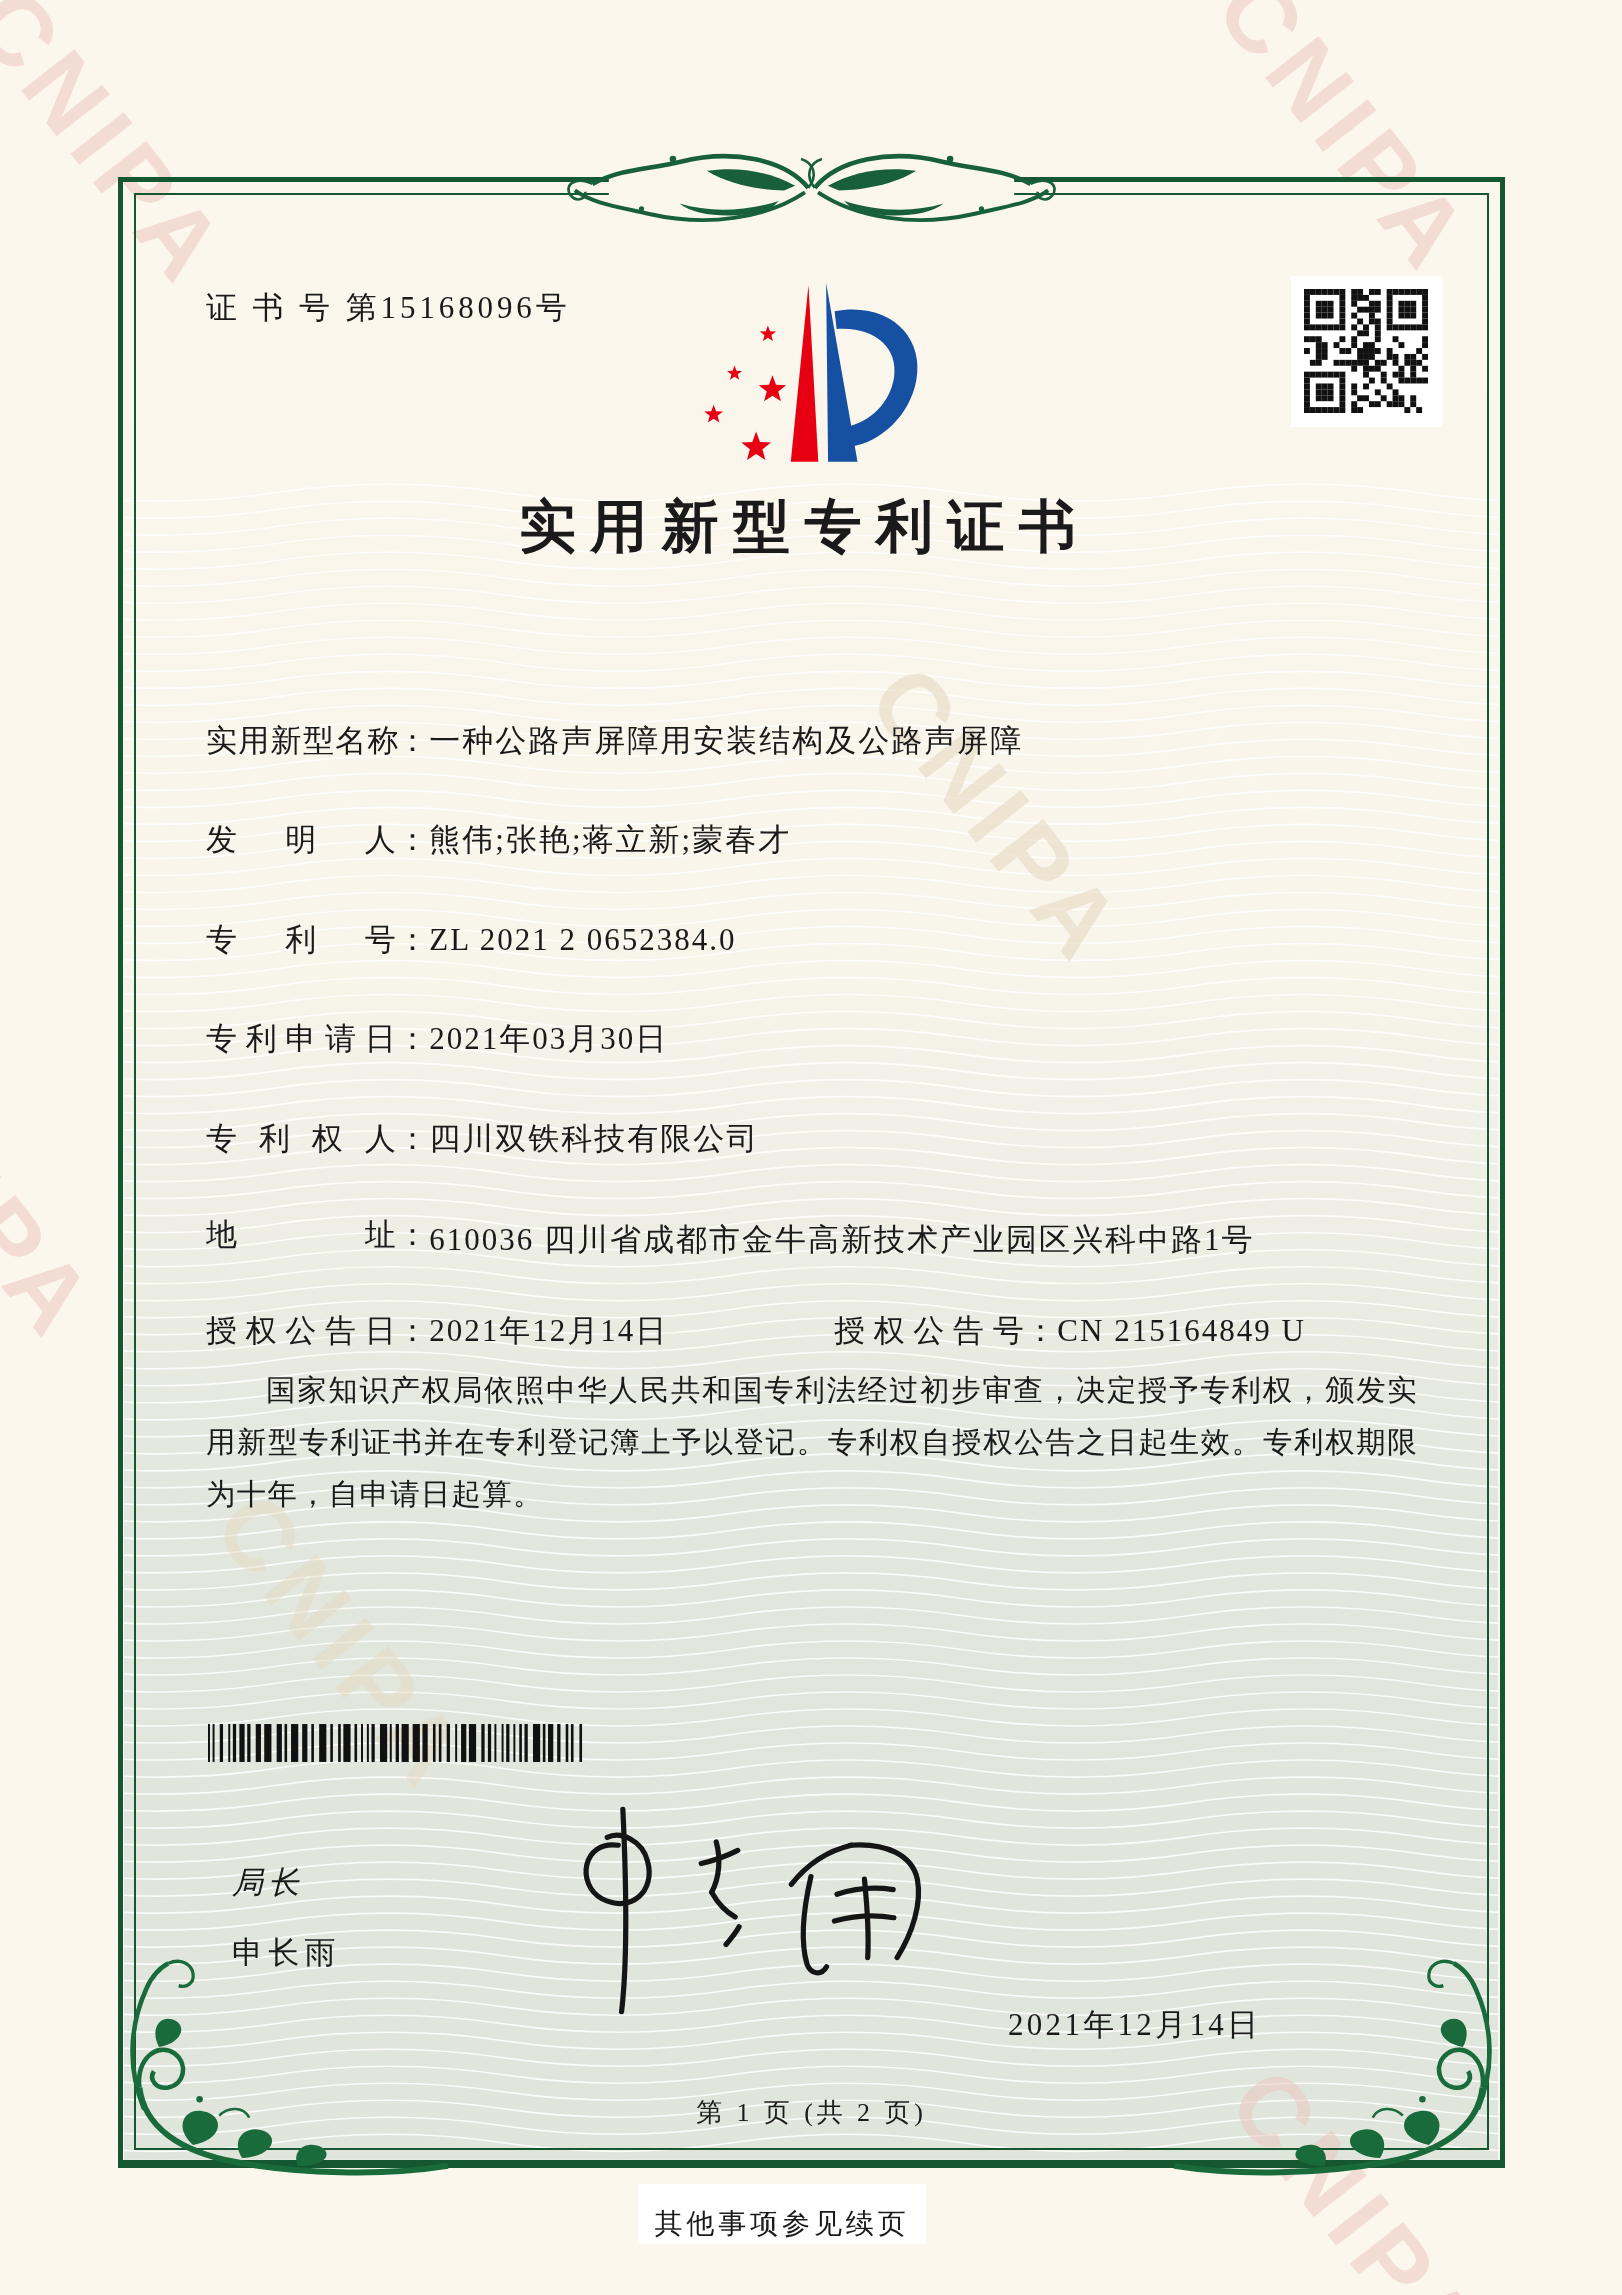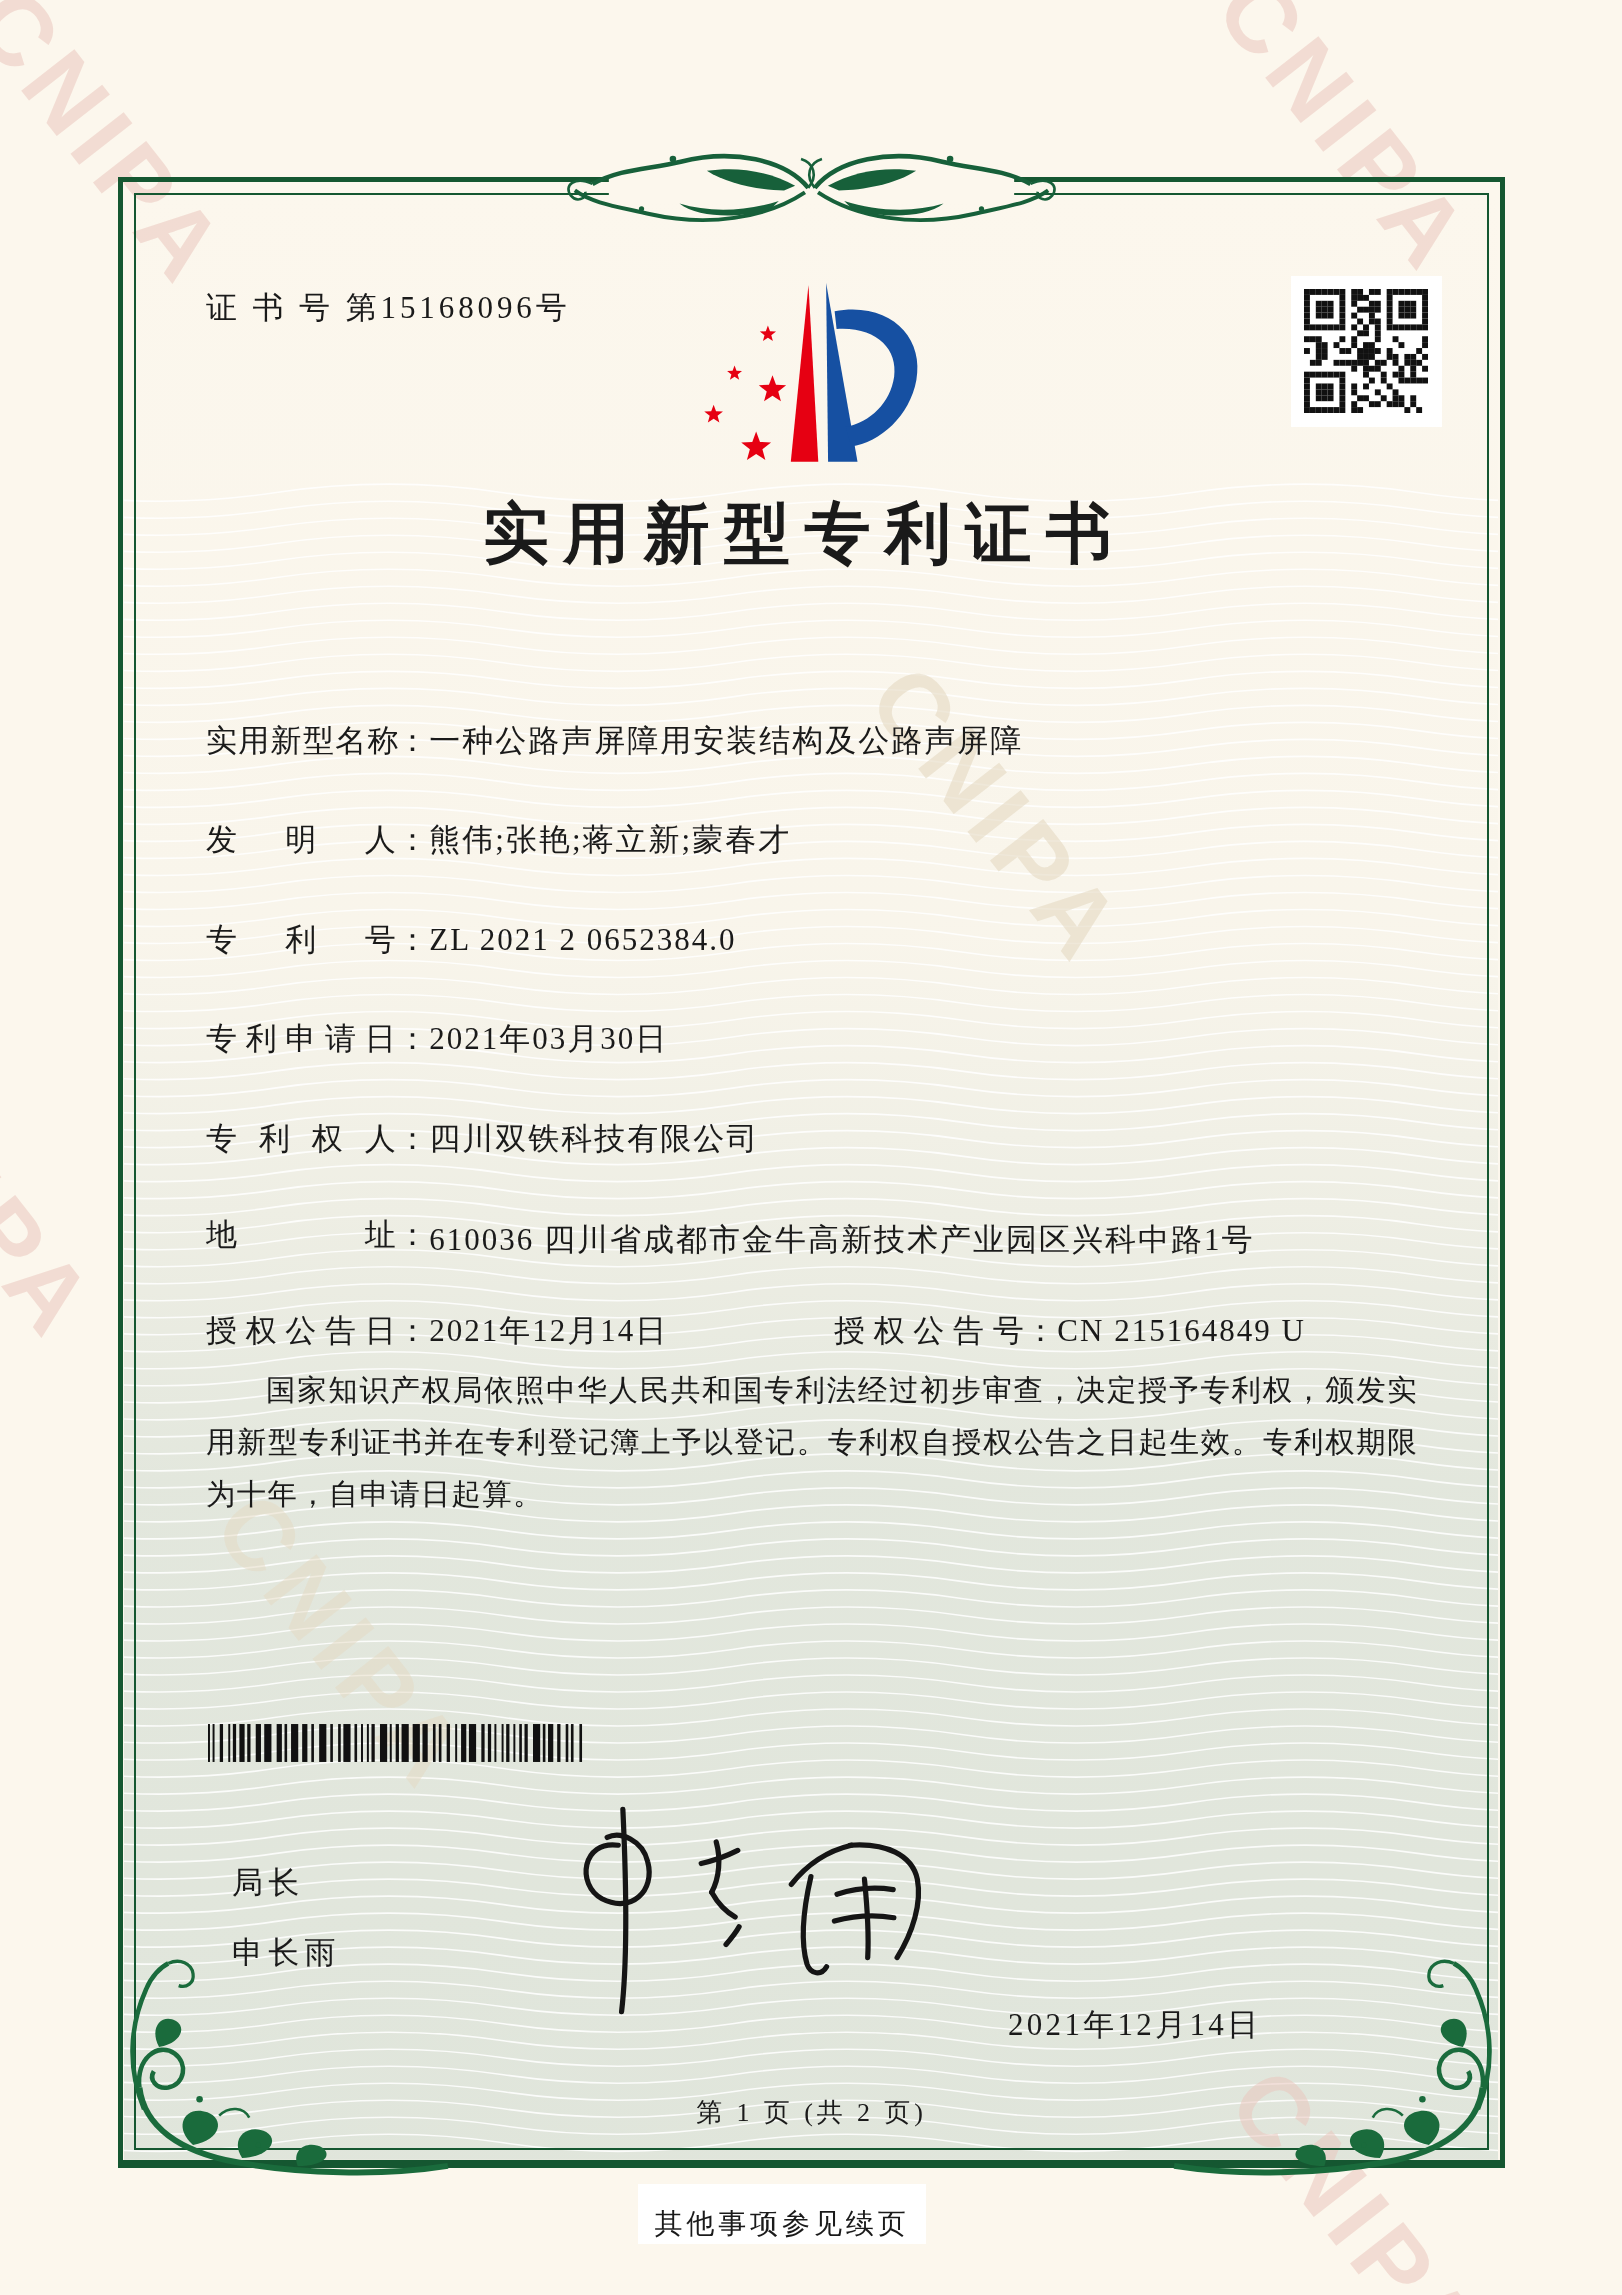--- a/index.html
+++ b/index.html
@@ -19,33 +19,33 @@
       z-index:2;white-space:nowrap;user-select:none;}
   .wm-pink{color:rgba(234,199,189,0.55);}
   .wm-beige{color:rgba(229,216,194,0.6);}
   
   .content{position:absolute;left:0;top:0;width:100%;height:100%;z-index:4;}
   .certno{position:absolute;left:206px;top:287px;font-size:31px;letter-spacing:3.9px;}
   .logo{position:absolute;left:694px;top:275px;}
   .qrbox{position:absolute;left:1291px;top:276px;width:151px;height:151px;background:#ffffff;}
   .qrbox svg{position:absolute;left:13px;top:13px;}
   .title{position:absolute;left:0;top:489px;width:1609px;text-align:center;
-         font-size:66px;font-weight:700;letter-spacing:14.4px;}
+         font-size:57px;font-weight:700;letter-spacing:14.4px;}
   .frow{position:absolute;left:206px;font-size:31px;letter-spacing:1.3px;white-space:nowrap;}
   .flabel{display:inline-block;width:191px;text-align:justify;text-align-last:justify;
           text-justify:inter-character;vertical-align:top;}
   .fvalue{letter-spacing:2px;}
   .addr-lines{display:inline-block;vertical-align:top;}
   .addr-lines span{display:block;line-height:52px;}
   .grant2{position:absolute;left:628px;top:0;}
   .bodytext{position:absolute;left:206px;top:1364px;width:1212px;}
   .bodytext p{margin:0;font-size:29.4px;line-height:52px;text-align:justify;
               text-indent:60px;letter-spacing:1.3px;}
   .barcode{position:absolute;left:208px;top:1724px;}
-  .signer-title{position:absolute;left:232px;top:1862px;font-size:31px;letter-spacing:5.2px;}
+  .signer-title{position:absolute;left:232px;top:1862px;font-size:31px;letter-spacing:5.2px;font-style:italic;}
   .signer-name{position:absolute;left:232px;top:1932px;font-size:31px;letter-spacing:5.2px;}
   .signature{position:absolute;left:484px;top:1793px;}
   .issue-date{position:absolute;left:1008px;top:2004px;font-size:31px;letter-spacing:3.3px;}
   .pageinfo{position:absolute;left:0;top:2095px;width:1623px;text-align:center;
             font-size:26px;letter-spacing:3.9px;}
   .footer-note{position:absolute;left:638px;top:2184px;width:288px;height:60px;background:#ffffff;
             text-align:center;line-height:79px;font-size:28px;letter-spacing:3.9px;z-index:4;}
   .orn{position:absolute;z-index:5;}
 </style>
 </head>

